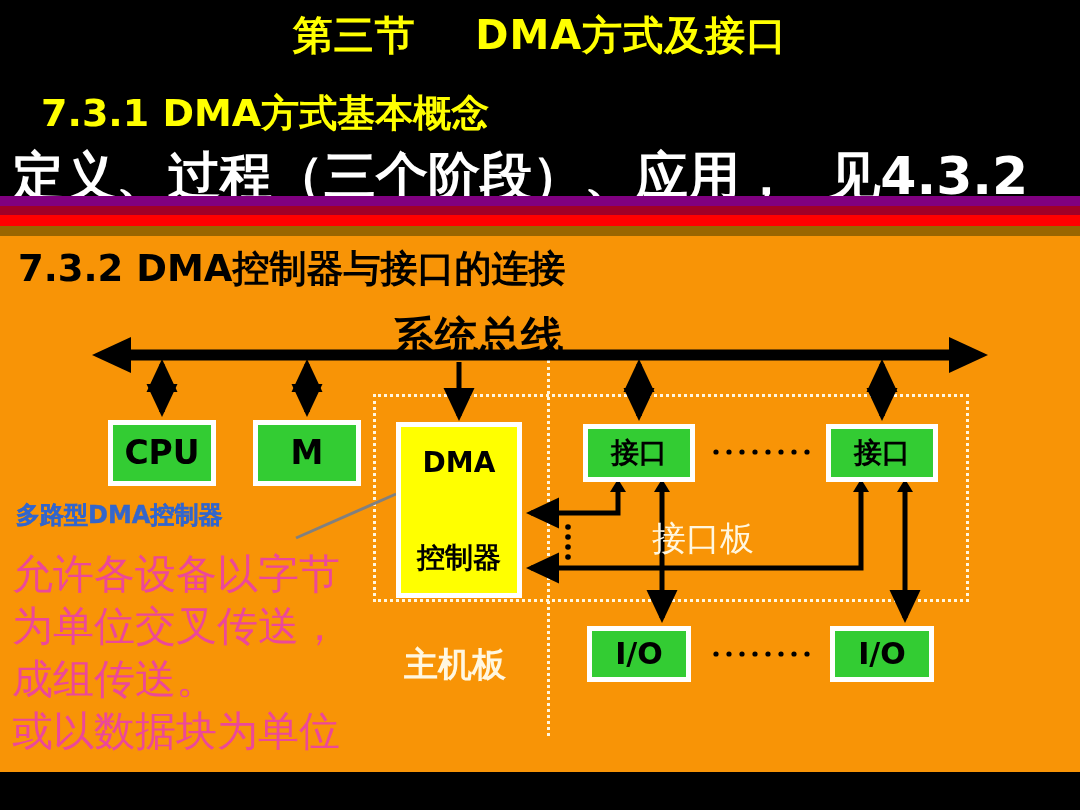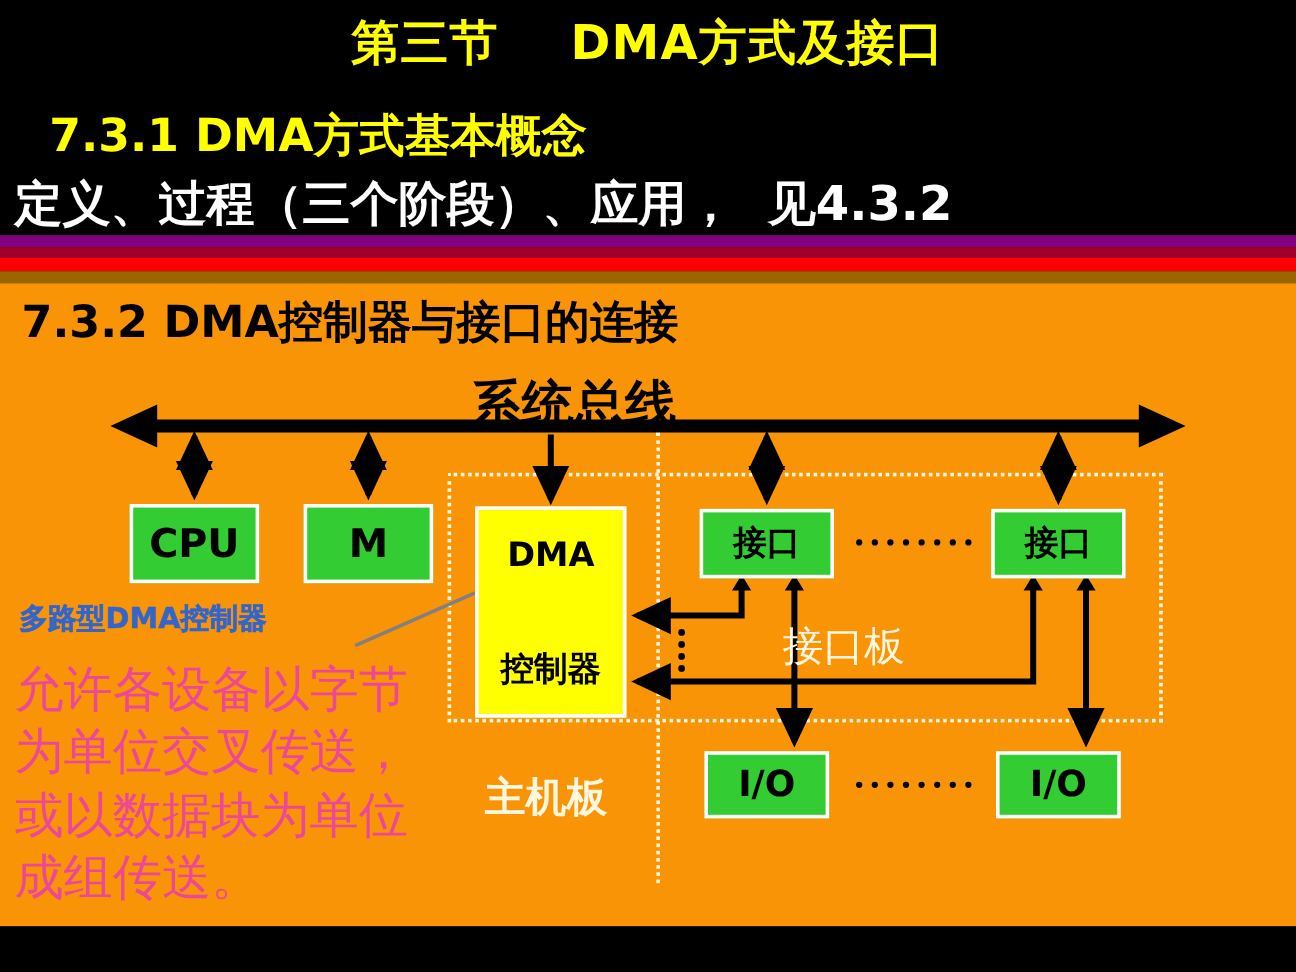--- a/index.html
+++ b/index.html
@@ -18,21 +18,21 @@
     position:absolute;left:0;top:8px;width:1080px;text-align:center;
     color:#FFFF00;font-size:40px;font-weight:bold;letter-spacing:1px;
     white-space:pre;
   }
   .sub-title{
     position:absolute;left:18px;top:88px;
     color:#FFFF00;font-size:38px;font-weight:bold;white-space:pre;margin-left:23px;
   }
   .sub-desc{
     position:absolute;left:12px;top:142px;
-    color:#FFFFFF;font-size:40px;font-weight:bold;white-space:pre;
+    color:#FFFFFF;font-size:52px;font-weight:bold;white-space:pre;
   }
 
   
   .band{position:absolute;left:0;width:1080px;}
   .band-purple{top:196px;height:10px;background:#800080;}
   .band-darkred{top:206px;height:9px;background:#A00028;}
   .band-red{top:215px;height:11px;background:#FF0000;}
   .band-gold{top:226px;height:10px;background:#996600;}
 
   
@@ -47,21 +47,21 @@
   
   .diagram{position:absolute;left:0;top:236px;width:1080px;height:536px;}
 
   .bus-label{
     position:absolute;left:392px;top:73px;
     color:#000;font-size:43px;font-weight:bold;white-space:pre;
   }
 
   
   .nodebox{
-    position:absolute;border:3px solid #ffffff;
+    position:absolute;border:5px solid #ffffff;
     display:flex;flex-direction:column;align-items:center;justify-content:center;
     box-sizing:border-box;color:#000;font-weight:bold;line-height:1.12;
   }
   .green{background:#33CC33;}
   .yellow{background:#FFFF00;gap:48px;}
 
   .box-cpu{left:108px;top:184px;width:108px;height:66px;font-size:33px;}
   .box-m{left:253px;top:184px;width:108px;height:66px;font-size:33px;}
   .box-dma{left:396px;top:186px;width:126px;height:176px;font-size:28px;}
   .box-dma .l1{margin-bottom:16px;}
@@ -249,19 +249,19 @@
       <span>I/O</span>
     </div>
     <div class="nodebox green box-io2">
       <span>I/O</span>
     </div>
 
     <div class="callout-title">多路型DMA控制器</div>
     <div class="callout-body">
       <div>允许各设备以字节</div>
       <div>为单位交叉传送，</div>
+      <div>成组传送。</div>
       <div>或以数据块为单位</div>
-      <div>成组传送。</div>
     </div>
   </div>
 
   <div class="bottom-strip"></div>
 </div>
 
 </body></html>

